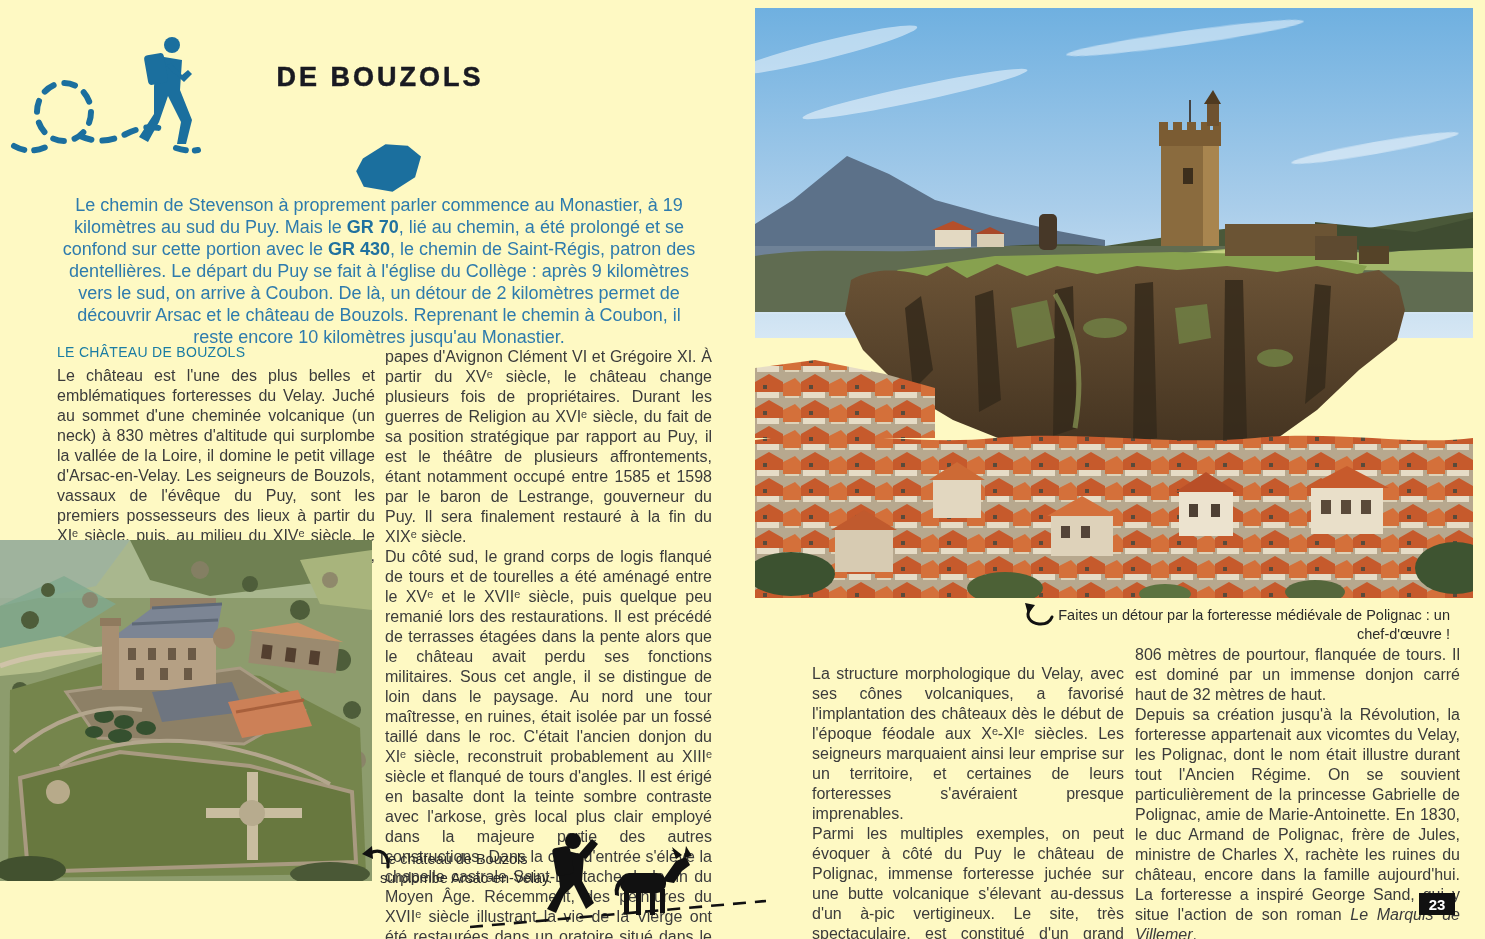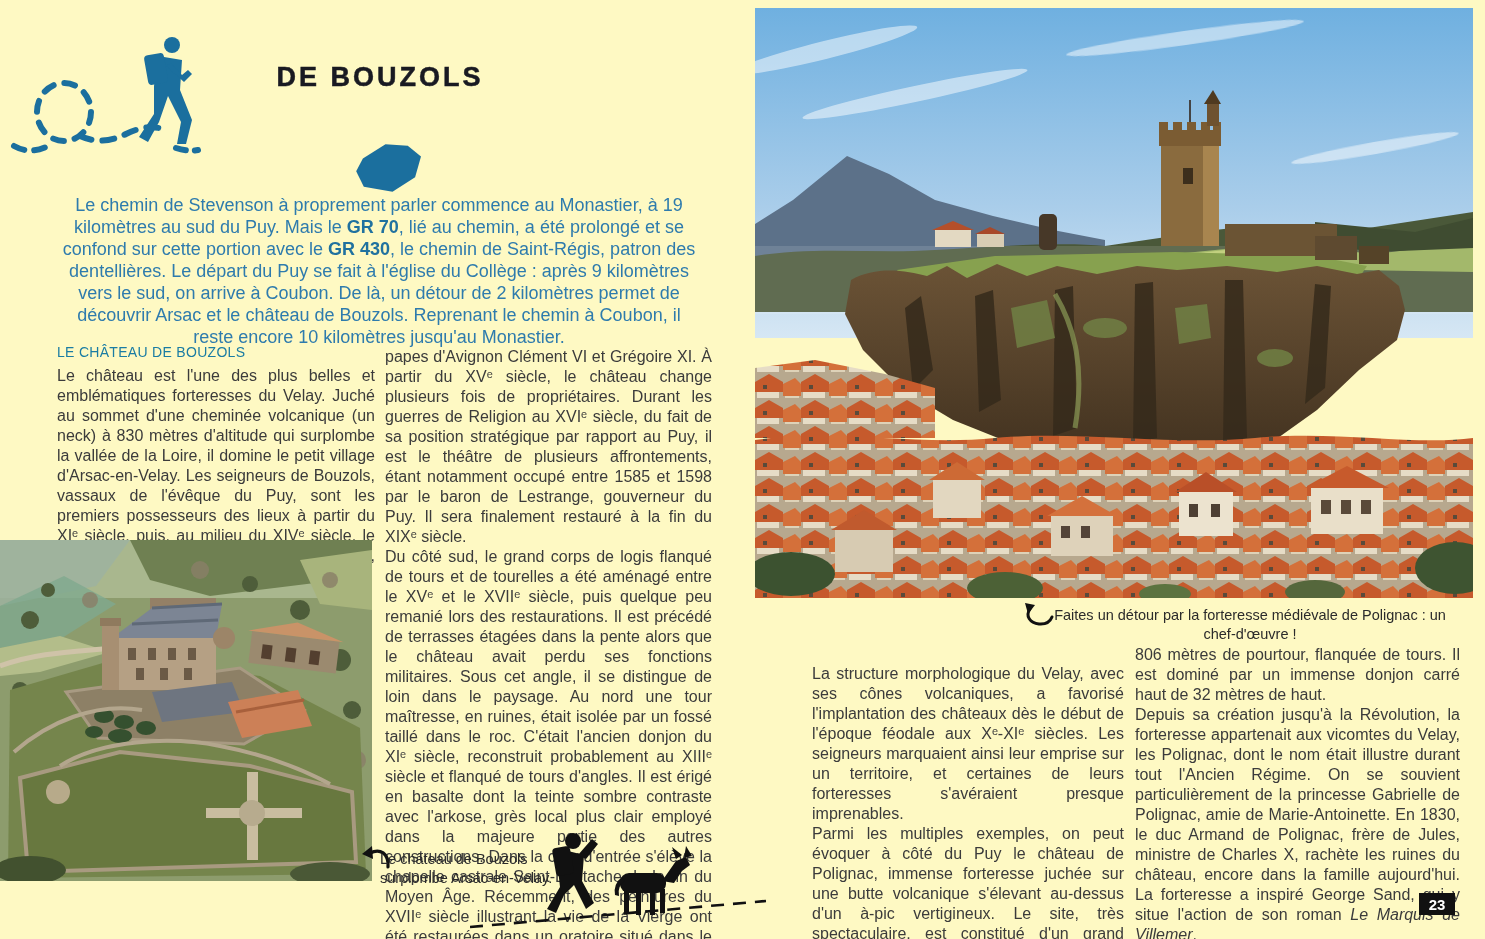--- a/index.html
+++ b/index.html
@@ -297,21 +297,21 @@
     <ellipse cx="250" cy="580" rx="38" ry="16" fill="#4c6136"></ellipse>
     <ellipse cx="700" cy="560" rx="40" ry="26" fill="#3e5431"></ellipse>
     <ellipse cx="560" cy="584" rx="30" ry="12" fill="#55673c"></ellipse>
     <ellipse cx="410" cy="586" rx="26" ry="10" fill="#5c7340"></ellipse>
   </svg>
 
   <svg class="abs" style="left:1022px;top:602px" width="32" height="26" viewBox="0 0 32 26">
     <path d="M8 7 C 3 14 8 21 17 22 C 23 22.5 28 20 30 15" stroke="#111" stroke-width="3" fill="none" stroke-linecap="round"></path>
     <polygon points="3,1 13,3 6,12" fill="#111"></polygon>
   </svg>
-  <div class="abs caption" style="left:1050px;top:606px;width:400px;text-align:center">Faites un détour par la forteresse médiévale de Polignac : un chef-d'œuvre !</div>
+  <div class="abs caption" style="left:1050px;top:606px;width:400px;text-align:right">Faites un détour par la forteresse médiévale de Polignac : un chef-d'œuvre !</div>
 
 
   <div class="abs col" style="left:812px;top:664px;width:312px;height:256px">
     <p>La structure morphologique du Velay, avec ses cônes volcaniques, a favorisé l'implantation des châteaux dès le début de l'époque féodale aux Xᵉ-XIᵉ siècles. Les seigneurs marquaient ainsi leur emprise sur un territoire, et certaines de leurs forteresses s'avéraient presque imprenables.</p>
     <p>Parmi les multiples exemples, on peut évoquer à côté du Puy le château de Polignac, immense forteresse juchée sur une butte volcanique s'élevant au-dessus d'un à-pic vertigineux. Le site, très spectaculaire, est constitué d'un grand plateau d'environ 120 mètres sur 90 mètres, entouré d'une enceinte crénelée de</p>
   </div>
 
   <div class="abs col" style="left:1135px;top:645px;width:325px;height:250px">
     <p>806 mètres de pourtour, flanquée de tours. Il est dominé par un immense donjon carré haut de 32 mètres de haut.</p>
     <p><span>Depuis sa création jusqu'à la Révolution, la forteresse appartenait aux vicomtes du Velay, les Polignac, dont le nom était illustre durant tout l'Ancien Régime. On se souvient particulièrement de la princesse Gabrielle de Polignac, amie de Marie-Antoinette. En 1830, le duc Armand de Polignac, frère de Jules, ministre de Charles X, rachète les ruines du château, encore dans la famille aujourd'hui. La forteresse a inspiré George Sand, qui y situe l'action de son roman </span><span class="it">Le Marquis de Villemer</span><span>.</span></p>

